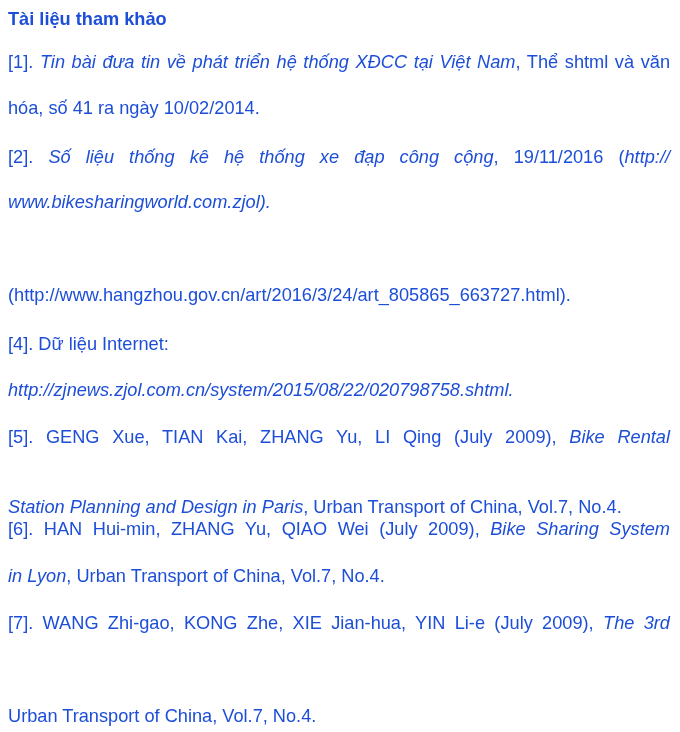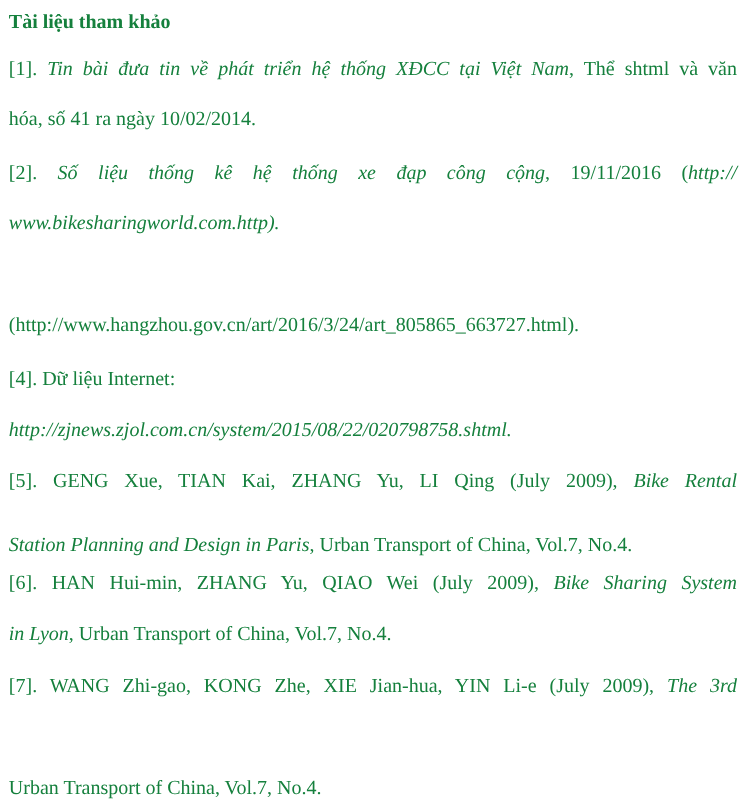--- a/index.html
+++ b/index.html
@@ -1,21 +1,21 @@
 <!DOCTYPE html>
 <html><head>
 <meta charset="utf-8">
 <style>
   html, body { margin: 0; padding: 0; background: #ffffff; }
   body { width: 680px; height: 732px; overflow: hidden; }
   .page {
     position: relative;
     width: 680px; height: 732px;
-    font-family: Liberation Serif, serif;
-    color: #15803d;
+    font-family: Liberation Sans, sans-serif;
+    color: #1d4ed8;
     font-size: 18.2px;
   }
   .line {
     position: absolute;
     left: 8px;
     right: 10px;
     white-space: nowrap;
     line-height: 22px;
   }
   .justify { text-align: justify; text-align-last: justify; }
@@ -25,28 +25,28 @@
 </head>
 <body>
 
 <div class="page">
   <div class="line title" style="top:8px">Tài liệu tham khảo</div>
 
   <div class="line justify" style="top:51px"><span>[1].</span><span> </span><i>Tin bài đưa tin về phát triển hệ thống XĐCC tại Việt Nam</i><span>, Thể shtml và văn</span></div>
   <div class="line" style="top:97px"><span>hóa, số 41 ra ngày 10/02/2014.</span></div>
 
   <div class="line justify" style="top:146px"><span>[2].</span><span> </span><i>Số liệu thống kê hệ thống xe đạp công cộng</i><span>, 19/11/2016 (</span><i>http://</i></div>
-  <div class="line" style="top:191px"><i>www.bikesharingworld.com.http).</i></div>
+  <div class="line" style="top:191px"><i>www.bikesharingworld.com.zjol).</i></div>
 
   <div class="line" style="top:284px"><span>(http://www.hangzhou.gov.cn/art/2016/3/24/art_805865_663727.html).</span></div>
 
   <div class="line" style="top:333px"><span>[4].</span><span> Dữ liệu Internet:</span></div>
   <div class="line" style="top:379px"><i>http://zjnews.zjol.com.cn/system/2015/08/22/020798758.shtml.</i></div>
 
   <div class="line justify" style="top:426px"><span>[5].</span><span> GENG Xue, TIAN Kai, ZHANG Yu, LI Qing (July 2009), </span><i>Bike Rental</i></div>
-  <div class="line" style="top:484px"><i>Station Planning and Design in Paris</i><span>, Urban Transport of China, Vol.7, No.4.</span></div>
+  <div class="line" style="top:496px"><i>Station Planning and Design in Paris</i><span>, Urban Transport of China, Vol.7, No.4.</span></div>
 
   <div class="line justify" style="top:518px"><span>[6].</span><span> HAN Hui-min, ZHANG Yu, QIAO Wei (July 2009), </span><i>Bike Sharing System</i></div>
   <div class="line" style="top:565px"><i>in Lyon</i><span>, Urban Transport of China, Vol.7, No.4.</span></div>
 
   <div class="line justify" style="top:612px"><span>[7].</span><span> WANG Zhi-gao, KONG Zhe, XIE Jian-hua, YIN Li-e (July 2009), </span><i>The 3rd</i></div>
   <div class="line" style="top:705px"><span>Urban Transport of China, Vol.7, No.4.</span></div>
 </div>
 
 </body></html>

